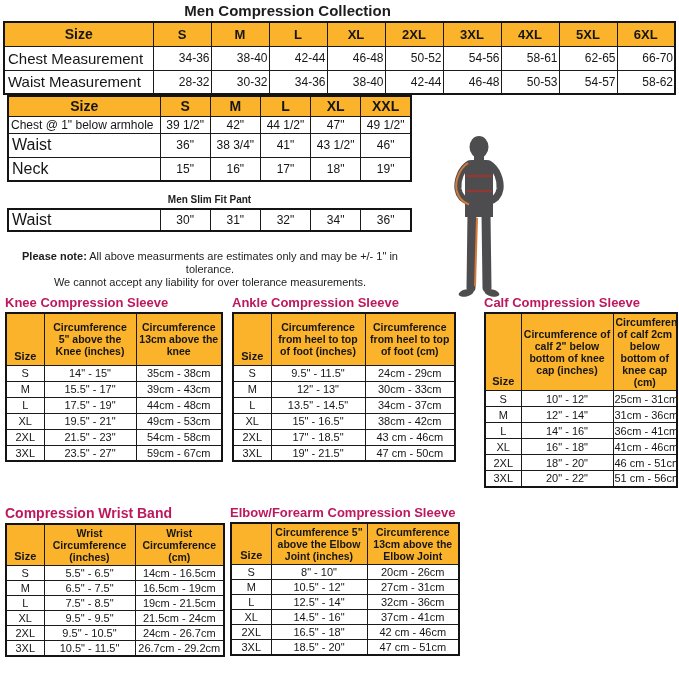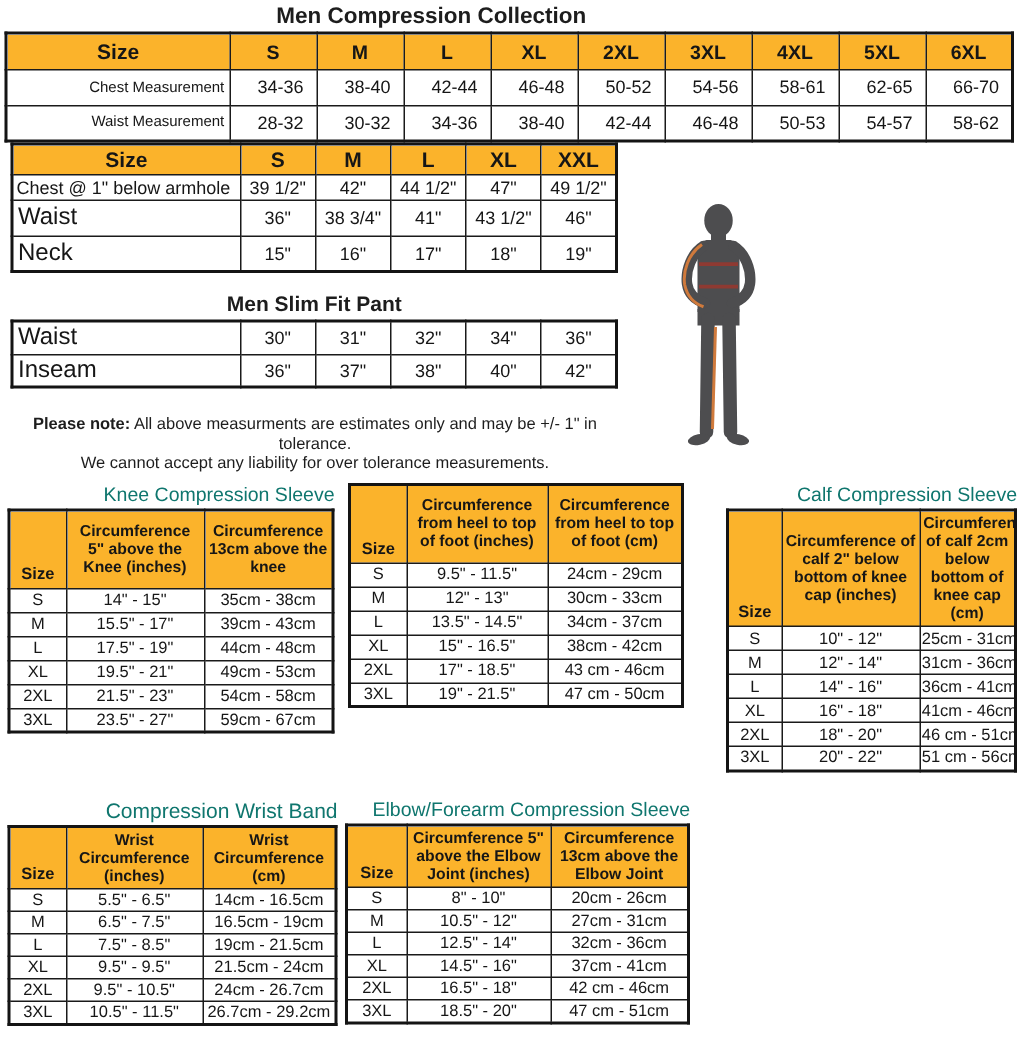--- a/index.html
+++ b/index.html
@@ -14,47 +14,47 @@
   
   table { border-collapse:collapse; table-layout:fixed; }
   td { border:1px solid #1a1a1a; overflow:hidden; white-space:nowrap; }
   .hdr { background:#FBB32B; font-weight:bold; text-align:center; }
 
   .t1 { width:673px; margin-left:3px; border:2px solid #141414; }
   .t1 tr.hr { height:24px; }
   .t1 .hdr { font-size:13px; }
   .t1 .size-hd { font-size:14px; }
   .t1 tr.dr { height:24px; }
-  .t1 .lbl { font-size:10px; padding:0 3px;text-align:right; }
-  .t1 .val { font-size:12px; text-align:center;padding-left:11px; }
+  .t1 .lbl { font-size:15px; padding:0 3px; }
+  .t1 .val { font-size:12px; text-align:right;padding-left:11px; }
 
   
   .t2-title { width:405px; margin:11px 0 3px 7px; font-size:14px; }
-  .t3-title { width:405px; margin:12px 0 3px 7px; font-size:14px; }
+  .t3-title { width:405px; margin:12px 0 3px 7px; font-size:10px; }
   .t2, .t3 { width:405px; margin-left:7px; border:2px solid #141414; }
   .t2 tr.hr { height:20px; }
   .t2 .hdr { font-size:14px; }
   .t2 tr.row-chest { height:16px; }
   .t2 tr.row-big { height:24px; }
   .t3 tr { height:22px; }
   .lbl-sm { font-size:12px; padding:0 2px; }
   .lbl-lg { font-size:16px; padding:0 3px; }
   .t2 .val, .t3 .val { font-size:12px; text-align:center; }
 
   .note { width:420px; margin-top:18px; text-align:center; font-size:11px; line-height:13px; color:#1d1d1d; }
 
   
   .row3 { display:flex; align-items:flex-start; margin:6px 0 0 5px; }
   .row2 { display:flex; align-items:flex-start; margin:17px 0 0 5px; }
   .block-knee  { width:218px; }
   .block-ankle { width:224px; margin-left:9px; }
   .block-calf  { width:218px; margin-left:4px;padding-left:24px; }
   .block-wrist { width:220px; }
   .block-elbow { width:230px; margin-left:5px; }
-  .small-title { font-size:13px; font-weight:normal; text-align:right; margin-bottom:2px; color:#0f766e; }
+  .small-title { font-size:13px; font-weight:bold; text-align:left; margin-bottom:2px; color:#be185d; }
   .st { width:100%; border:2px solid #141414; }
   .st td { font-size:11px; text-align:center; }
   .st .hd { background:#FBB32B; font-weight:bold; font-size:10.5px; line-height:12px;
             padding:2px 2px; vertical-align:middle; white-space:normal; }
   .st .hd-size { vertical-align:bottom; padding-bottom:3px; font-size:11px; }
   .row3 .st .hd { height:52px; }
   .row2 .st .hd { height:42px; }
   .st tr.dr { height:16px; }
   .row2 .st tr.dr { height:15px; }
 
@@ -176,28 +176,20 @@
         <col>
       </colgroup>
     <tbody>
         <tr>
       <td class="lbl-lg">Waist</td>
       <td class="val">30"</td>
       <td class="val">31"</td>
       <td class="val">32"</td>
       <td class="val">34"</td>
       <td class="val">36"</td>
-    </tr>
-    <tr>
-      <td class="lbl-lg">Inseam</td>
-      <td class="val">36"</td>
-      <td class="val">37"</td>
-      <td class="val">38"</td>
-      <td class="val">40"</td>
-      <td class="val">42"</td>
     </tr>
   </tbody>
     </table>
 
   <div class="note">
     <b>Please note:</b><span> All above measurments are estimates only and may be +/- 1" in tolerance.</span><br>
     <span>We cannot accept any liability for over tolerance measurements.</span>
   </div>
 
   <div class="figure">
@@ -265,20 +257,21 @@
         <tr class="dr">
           <td>3XL</td>
           <td>23.5" - 27"</td>
           <td>59cm - 67cm</td>
         </tr>
       </tbody>
         </table>
     </div>
 
     <div class="block-ankle">
+      <div class="small-title">Ankle Compression Sleeve</div>
       <table class="st">
         <colgroup>
             <col style="width:38px">
             <col style="width:94px">
             <col>
           </colgroup>
         <tbody>
             <tr>
           <td class="hd hd-size">Size</td>
           <td class="hd">Circumference from heel to top of foot (inches)</td>

